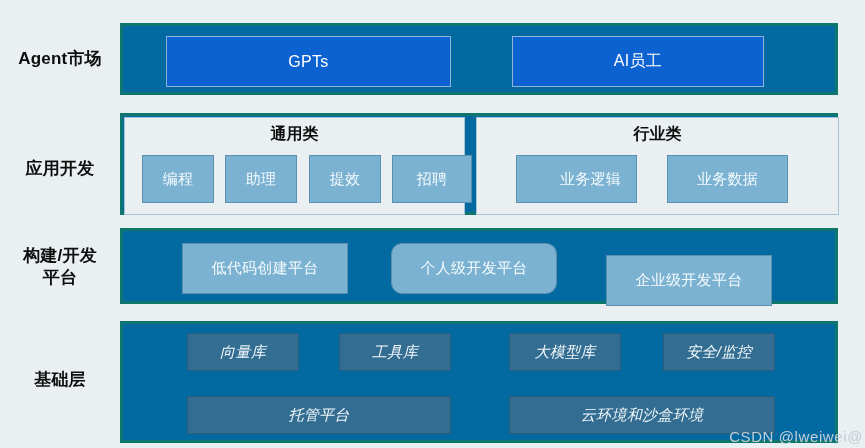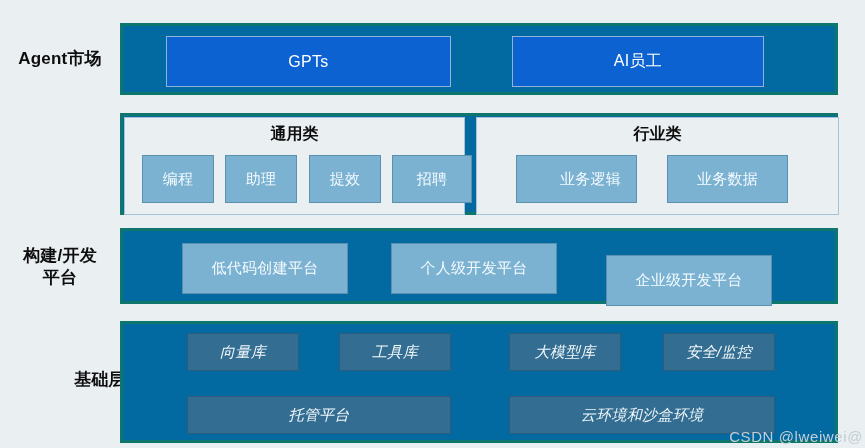--- a/index.html
+++ b/index.html
@@ -103,20 +103,21 @@
 
 <div id="canvas">
 
   <div class="row-label" style="top:48px;">Agent市场</div>
 
   <div class="panel" style="left:120px; top:23px; width:718px; height:72px;">
     <div class="box blue" style="left:43px; top:10px; width:285px; height:51px;">GPTs</div>
     <div class="box blue" style="left:389px; top:10px; width:252px; height:51px;">AI员工</div>
   </div>
 
+  <div class="row-label" style="top:158px;">应用开发</div>
 
   <div class="panel" style="left:120px; top:113px; width:718px; height:102px;">
 
     <div class="subpanel" style="left:1px; top:1px; width:341px; height:98px;">
       <div class="subpanel-title">通用类</div>
       <div class="box lightblue" style="left:17px; top:37px; width:72px; height:48px;">编程</div>
       <div class="box lightblue" style="left:100px; top:37px; width:72px; height:48px;">助理</div>
       <div class="box lightblue" style="left:184px; top:37px; width:72px; height:48px;text-align:center;">提效</div>
       <div class="box lightblue" style="left:267px; top:37px; width:80px; height:48px;">招聘</div>
     </div>
@@ -128,25 +129,25 @@
     </div>
   </div>
 
   <div class="row-label" style="top:245px;">
     <div>构建/开发</div>
     <div>平台</div>
   </div>
 
   <div class="panel" style="left:120px; top:228px; width:718px; height:76px;">
     <div class="box lightblue" style="left:59px; top:12px; width:166px; height:51px;">低代码创建平台</div>
-    <div class="box lightblue" style="left:268px; top:12px; width:166px; height:51px;">个人级开发平台</div>
+    <div class="box lightblue" style="left:268px; top:12px; width:166px; height:51px;border-radius:11px;">个人级开发平台</div>
     <div class="box lightblue" style="left:483px; top:24px; width:166px; height:51px;text-align:center;">企业级开发平台</div>
   </div>
 
-  <div class="row-label" style="top:369px;margin-left:40px;">基础层</div>
+  <div class="row-label" style="top:369px;">基础层</div>
 
   <div class="panel" style="left:120px; top:321px; width:718px; height:122px;font-style:italic;">
     <div class="box darkblue" style="left:64px; top:9px; width:112px; height:38px;">向量库</div>
     <div class="box darkblue" style="left:216px; top:9px; width:112px; height:38px;">工具库</div>
     <div class="box darkblue" style="left:386px; top:9px; width:112px; height:38px;">大模型库</div>
     <div class="box darkblue" style="left:540px; top:9px; width:112px; height:38px;">安全/监控</div>
 
     <div class="box darkblue" style="left:64px; top:72px; width:264px; height:38px;">托管平台</div>
     <div class="box darkblue" style="left:386px; top:72px; width:266px; height:38px;">云环境和沙盒环境</div>
   </div>

